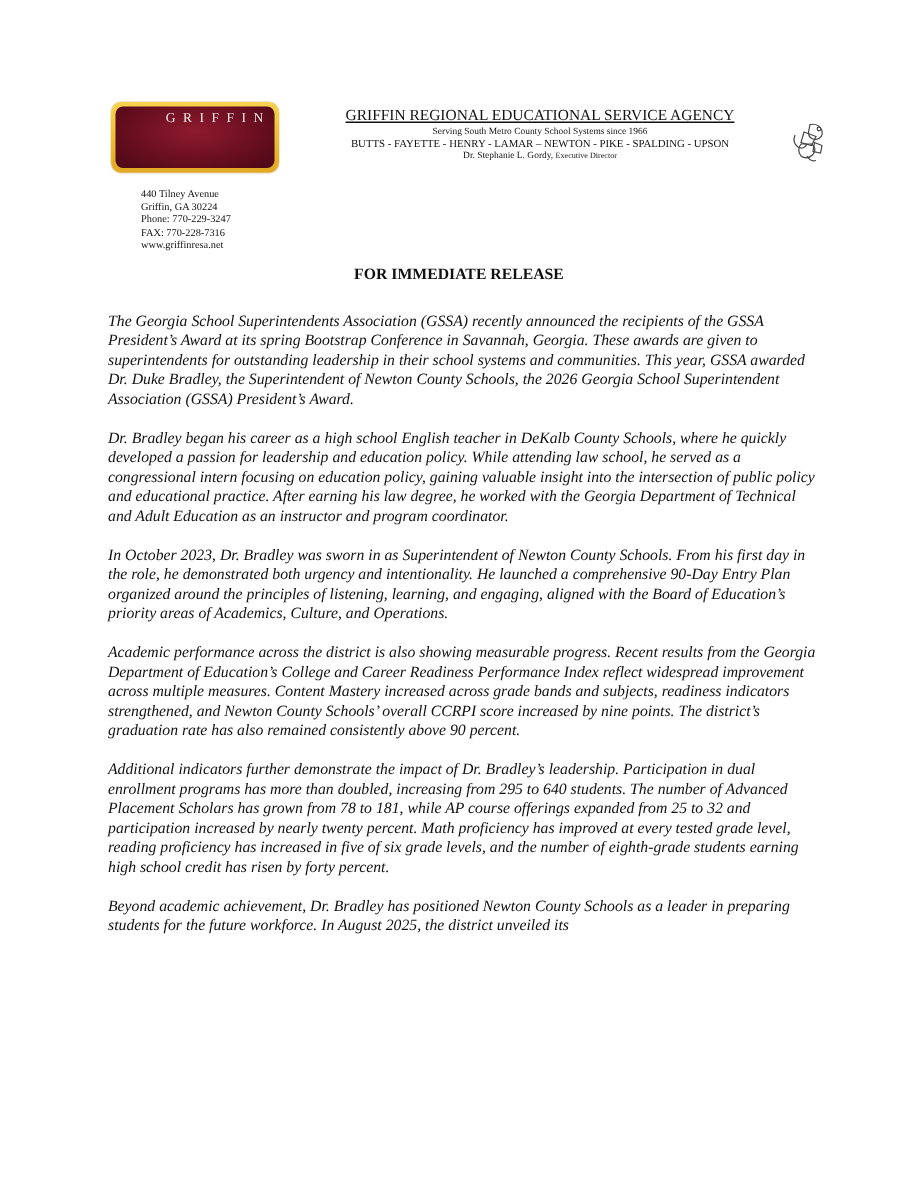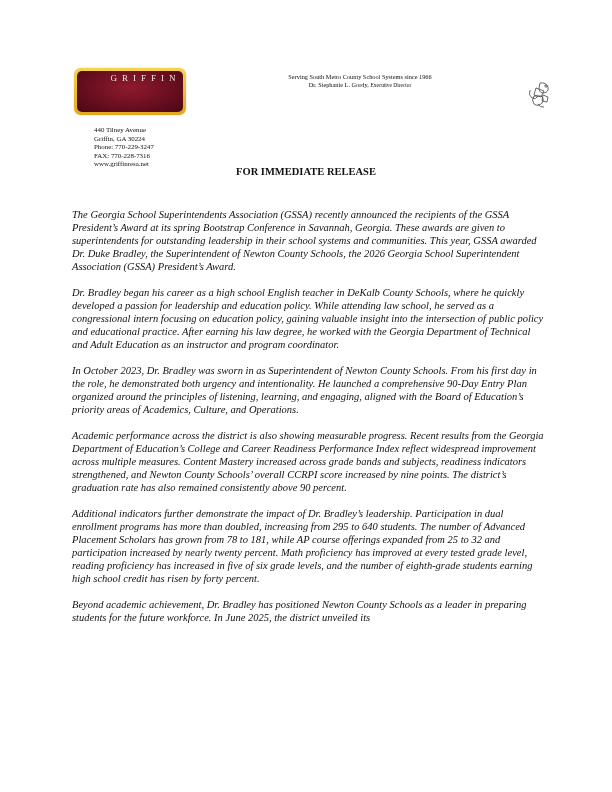--- a/index.html
+++ b/index.html
@@ -18,36 +18,38 @@
   .hdr { position: absolute; left: 200px; top: 73px; width: 320px; text-align: center; line-height: 1; }
   .hdr-title { font-size: 10.3px; text-decoration: underline; display: block; margin-bottom: 1px; }
   .hdr-sub { font-size: 6.3px; display: block; line-height: 8px; }
   .hdr-counties { font-size: 7.2px; display: block; line-height: 8px; }
   .hdr-dir { font-size: 6.3px; display: block; line-height: 8px; }
   .hdr-dir small { font-size: 5.4px; }
   .flourish { position: absolute; left: 526px; top: 80px; width: 28px; height: 30px; }
   .address { position: absolute; left: 94px; top: 126px; font-size: 6.9px; line-height: 8.6px; }
   .address div { white-space: nowrap; }
   .release { position: absolute; left: 0; width: 612px; top: 166px; text-align: center; font-weight: bold; }
-  .release div { font-size: 10.5px; line-height: 12px; }
+  .release div { font-size: 10.5px; line-height: 12px; margin-top: 12px; }
   .body { position: absolute; left: 72px; width: 474px; top: 208px; font-size: 10.5px; line-height: 13px; font-style: italic; }
   .body p { margin: 0 0 13px 0; }
   .body p.gap { margin-top: 8px; }
 </style>
 </head>
 <body>
 
 <div class="logo">
   <div class="logo-inner">
     <div class="logo-top">GRIFFIN</div>
   </div>
 </div>
 
 <div class="hdr">
+  <span class="hdr-title">GRIFFIN REGIONAL EDUCATIONAL SERVICE AGENCY</span>
   <span class="hdr-sub">Serving South Metro County School Systems since 1966</span>
+  <span class="hdr-counties">BUTTS -  FAYETTE - HENRY - LAMAR – NEWTON - PIKE - SPALDING - UPSON</span>
   <span class="hdr-dir"><span>Dr. Stephanie L. Gordy,</span> <small>Executive Director</small></span>
 </div>
 
 <svg class="flourish" viewBox="0 0 28 30" fill="none" stroke="#444" stroke-width="0.8">
   <path d="M14 3 q6 -1 8 4 q1 5 -4 6 q-5 0 -5 -5 z"></path>
   <path d="M10 8 l8 3 l-3 6 l-7 -2 z"></path>
   <path d="M4 10 q-2 5 2 8 q4 2 6 -2"></path>
   <path d="M8 16 q-3 4 0 8 q4 3 8 -1 q3 -4 -1 -7 z"></path>
   <path d="M17 15 l5 2 l-1 5 l-5 -1 z"></path>
   <path d="M12 24 q2 4 6 3"></path>
@@ -65,14 +67,14 @@
 <div class="release">
   <div>FOR IMMEDIATE RELEASE</div>
 </div>
 
 <div class="body">
   <p>The Georgia School Superintendents Association (GSSA) recently announced the recipients of the GSSA President’s Award at its spring Bootstrap Conference in Savannah, Georgia.  These awards are given to superintendents for outstanding leadership in their school systems and communities.  This year, GSSA awarded Dr. Duke Bradley, the Superintendent of Newton County Schools, the 2026 Georgia School Superintendent Association (GSSA) President’s Award.</p>
   <p class="gap">Dr. Bradley began his career as a high school English teacher in DeKalb County Schools, where he quickly developed a passion for leadership and education policy. While attending law school, he served as a congressional intern focusing on education policy, gaining valuable insight into the intersection of public policy and educational practice. After earning his law degree, he worked with the Georgia Department of Technical and Adult Education as an instructor and program coordinator.</p>
   <p>In October 2023, Dr. Bradley was sworn in as Superintendent of Newton County Schools. From his first day in the role, he demonstrated both urgency and intentionality. He launched a comprehensive 90-Day Entry Plan organized around the principles of listening, learning, and engaging, aligned with the Board of Education’s priority areas of Academics, Culture, and Operations.</p>
   <p>Academic performance across the district is also showing measurable progress. Recent results from the Georgia Department of Education’s College and Career Readiness Performance Index reflect widespread improvement across multiple measures. Content Mastery increased across grade bands and subjects, readiness indicators strengthened, and Newton County Schools’ overall CCRPI score increased by nine points. The district’s graduation rate has also remained consistently above 90 percent.</p>
   <p>Additional indicators further demonstrate the impact of Dr. Bradley’s leadership. Participation in dual enrollment programs has more than doubled, increasing from 295 to 640 students. The number of Advanced Placement Scholars has grown from 78 to 181, while AP course offerings expanded from 25 to 32 and participation increased by nearly twenty percent. Math proficiency has improved at every tested grade level, reading proficiency has increased in five of six grade levels, and the number of eighth-grade students earning high school credit has risen by forty percent.</p>
-  <p>Beyond academic achievement, Dr. Bradley has positioned Newton County Schools as a leader in preparing students for the future workforce. In June 2025, the district unveiled its</p>
+  <p>Beyond academic achievement, Dr. Bradley has positioned Newton County Schools as a leader in preparing students for the future workforce. In August 2025, the district unveiled its</p>
 </div>
 
 </body></html>

